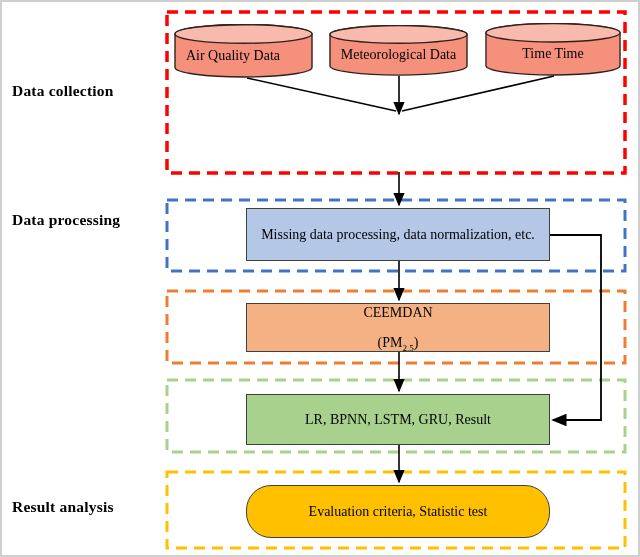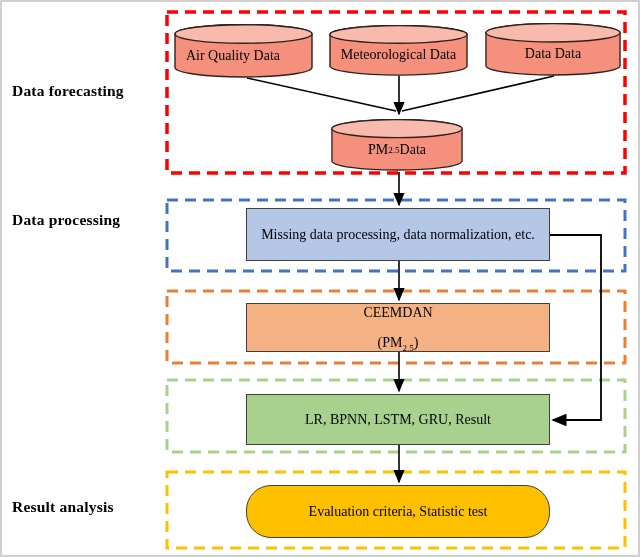--- a/index.html
+++ b/index.html
@@ -53,21 +53,21 @@
     <line x1="397" y1="74" x2="397" y2="112" stroke="#000" stroke-width="1.6" marker-end="url(#arw)"></line>
 
     <line x1="397" y1="170" x2="397" y2="203" stroke="#000" stroke-width="1.6" marker-end="url(#arw)"></line>
     <line x1="397" y1="259" x2="397" y2="298" stroke="#000" stroke-width="1.6" marker-end="url(#arw)"></line>
     <line x1="397" y1="350" x2="397" y2="389" stroke="#000" stroke-width="1.6" marker-end="url(#arw)"></line>
     <line x1="397" y1="443" x2="397" y2="480" stroke="#000" stroke-width="1.6" marker-end="url(#arw)"></line>
 
     <polyline points="548,233 599,233 599,418 551,418" fill="none" stroke="#000" stroke-width="1.8" marker-end="url(#arw)"></polyline>
   </svg>
 
-  <div class="section-label" style="top:79px">Data forecasting</div>
+  <div class="section-label" style="top:79px">Data collection</div>
   <div class="section-label" style="top:208px">Data processing</div>
   <div class="section-label" style="top:495px">Result analysis</div>
 
   <div class="cyl" style="left:172px; top:22px; width:118px; height:54px">
     <svg width="139" height="54" viewBox="0 0 140 54" preserveAspectRatio="none">
       <path d="M1,10 L1,43.5 A69,9.5 0 0 0 139,43.5 L139,10 A69,9.5 0 0 0 1,10 Z" stroke-width="1.4" stroke="#30201B" fill="#F5907C"></path>
       <ellipse cx="70" cy="10" rx="69" ry="9.3" stroke-width="1.4" stroke="#30201B" fill="#F8BAAC"></ellipse>
     </svg>
     <div class="cyl-label">
         <span>Air Quality Data</span>
@@ -83,35 +83,24 @@
         <span>Meteorological Data</span>
       </div>
   </div>
 
   <div class="cyl" style="left:483px; top:21px; width:136px; height:53px">
     <svg width="136" height="53" viewBox="0 0 140 54" preserveAspectRatio="none">
       <path d="M1,10 L1,43.5 A69,9.5 0 0 0 139,43.5 L139,10 A69,9.5 0 0 0 1,10 Z" stroke-width="1.4" stroke="#30201B" fill="#F5907C"></path>
       <ellipse cx="70" cy="10" rx="69" ry="9.3" stroke-width="1.4" stroke="#30201B" fill="#F8BAAC"></ellipse>
     </svg>
     <div class="cyl-label">
-        <span>Data Data</span>
+        <span>Time Time</span>
       </div>
   </div>
 
-  <div class="cyl" style="left:329px; top:117px; width:132px; height:52px">
-    <svg width="132" height="52" viewBox="0 0 140 54" preserveAspectRatio="none">
-      <path d="M1,10 L1,43.5 A69,9.5 0 0 0 139,43.5 L139,10 A69,9.5 0 0 0 1,10 Z" stroke-width="1.4" stroke="#30201B" fill="#F5907C"></path>
-      <ellipse cx="70" cy="10" rx="69" ry="9.3" stroke-width="1.4" stroke="#30201B" fill="#F8BAAC"></ellipse>
-    </svg>
-    <div class="cyl-label">
-      <span>PM</span>
-        <sub>2.5</sub>
-        <span> Data</span>
-    </div>
-  </div>
 
   <div class="proc-box" style="top: 206px; height: 53px; background-color: rgb(180, 199, 231);">
     <span>Missing data processing, data normalization, etc.</span>
   </div>
 
   <div class="proc-box" style="top: 301px; height: 49px; background-color: rgb(244, 177, 131); justify-content: space-between;">
     <span>CEEMDAN</span>
     <span><span>(PM</span><sub>2.5</sub><span>)</span></span>
   </div>
 

